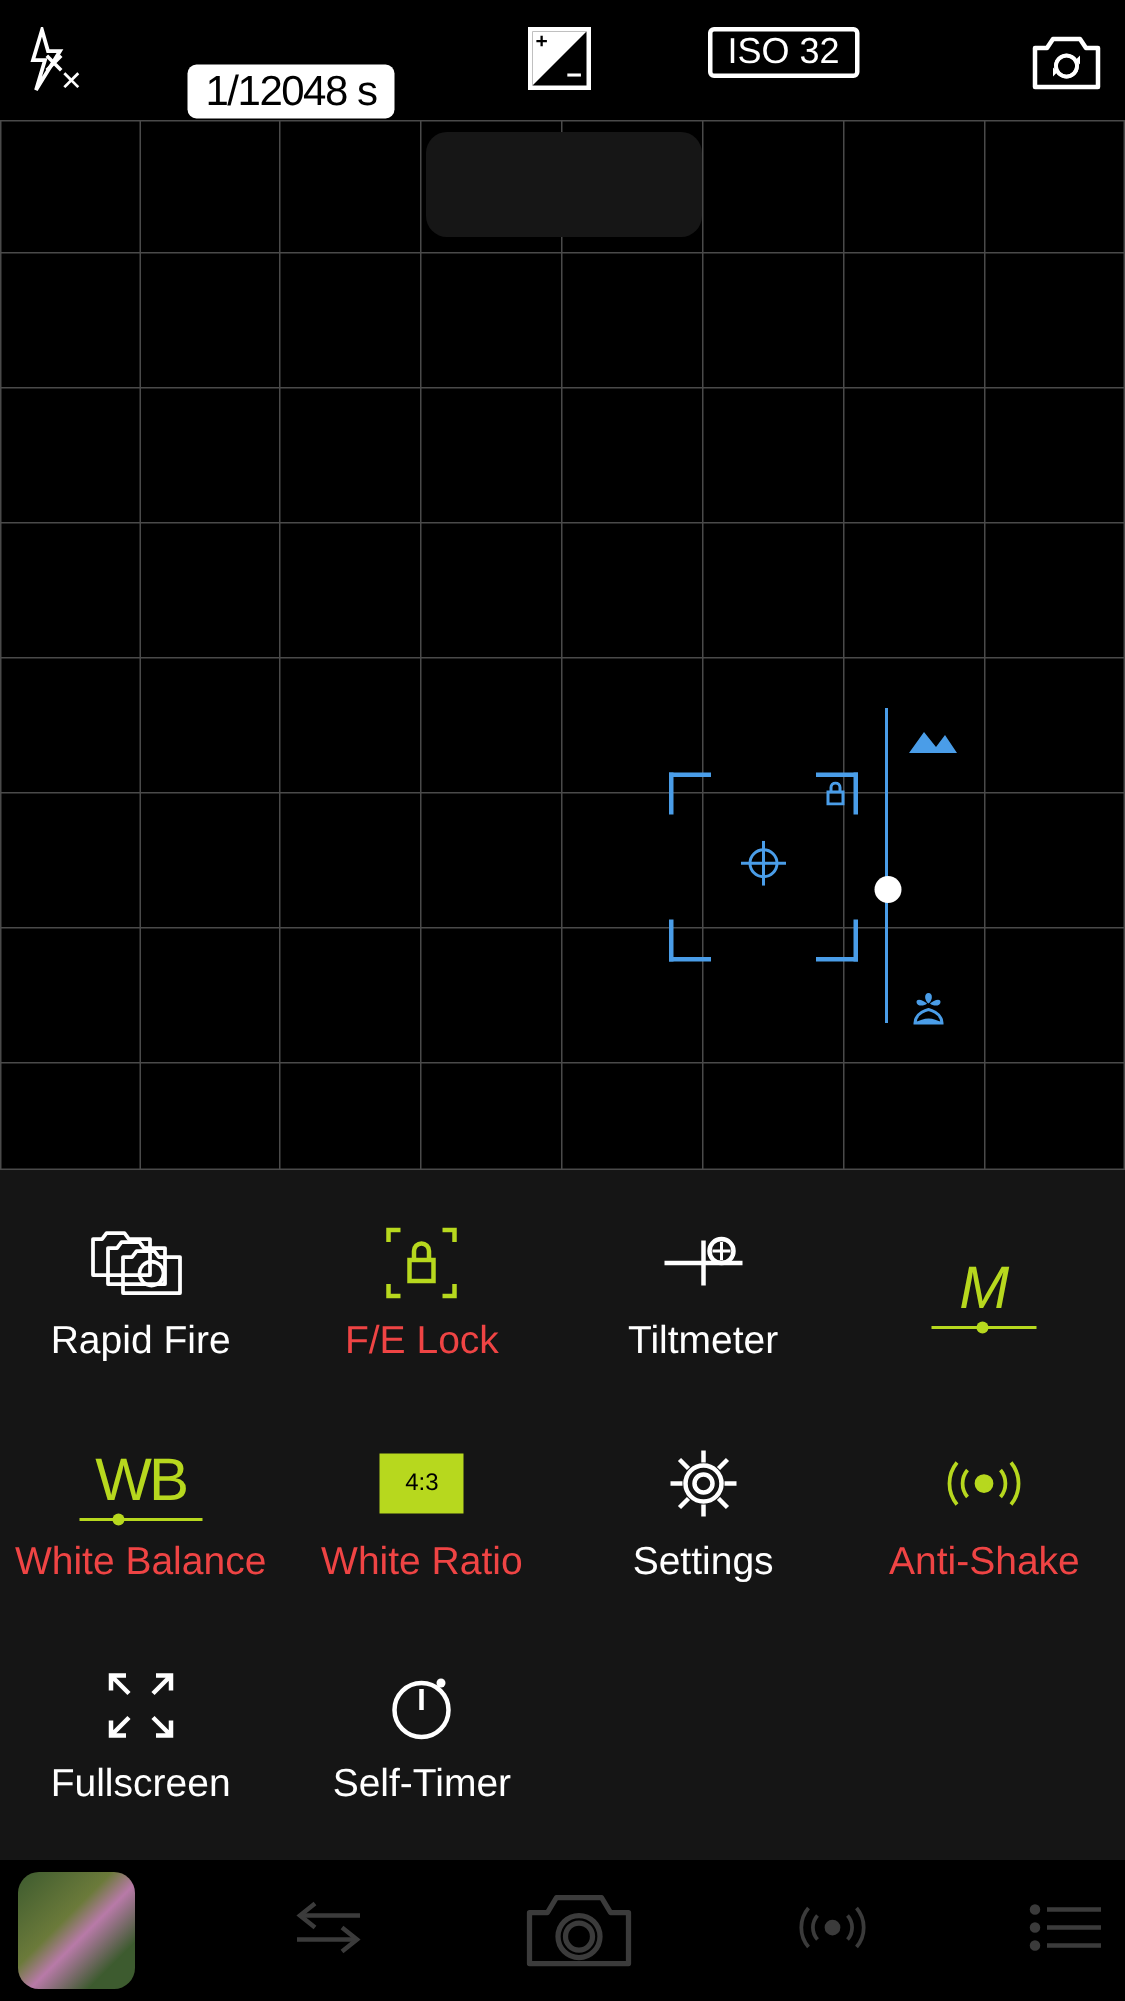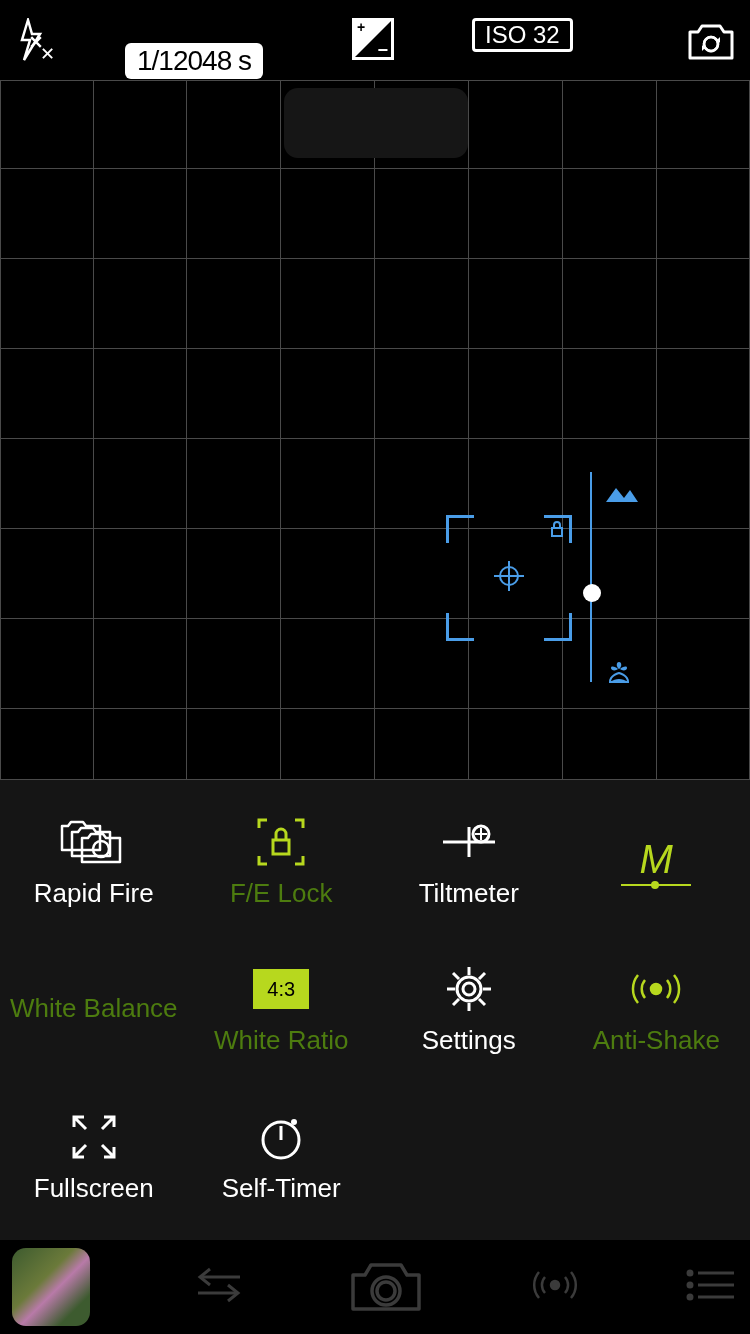--- a/index.html
+++ b/index.html
@@ -136,21 +136,21 @@
   }
   .tool .icon-slot {
     height: 56px;
     display:flex; align-items:center; justify-content:center;
   }
   .tool-label {
     font-size: 26px;
     white-space: nowrap;
   }
   .white { color:#fff; }
-  .yellow { color:#4d7c0f; }
+  .yellow { color:#ef4444; }
   
   .bottombar {
     position:absolute;
     left:0; right:0; bottom:0;
     height: 94px;
     background:#000;
     display:flex;
     align-items:center;
     justify-content:space-between;
     padding: 0 12px;
@@ -160,21 +160,21 @@
     border-radius:14px;
     background: linear-gradient(135deg,#3d5b2f 0%,#6b7a3a 40%,#b87aa8 55%,#3d5b2f 80%);
     position:relative;
   }
   .bottom-icon { opacity:0.35; }
   
   .ar-badge {
     width:56px; height:40px;
     background:#b7d81e;
     color:#000;
-    font-size:20px;
+    font-size:16px;
     display:flex;align-items:center;justify-content:center;
     font-weight:500;
   }
   
   .m-icon { text-align:center; }
   .m-letter { font-size:40px; font-weight:400; color:#b7d81e; font-style:italic;}
   .m-rail { width:70px; height:2px; background:#b7d81e; position:relative; margin:2px auto 0;}
   .m-rail::after{content:'';position:absolute;left:30px;top:-3px;width:8px;height:8px;border-radius:50%;background:#b7d81e;}
   
   .wb-letter { font-size:40px; font-weight:400; color:#b7d81e; letter-spacing:-2px;}
@@ -322,20 +322,26 @@
   <div class="tool">
     <div class="icon-slot">
       <div class="m-icon">
           <div class="m-letter">M</div>
           <div class="m-rail"></div>
         </div>
     </div>
   </div>
 
   <div class="tool">
+    <div class="icon-slot">
+      <div class="m-icon">
+          <div class="wb-letter">WB</div>
+          <div class="wb-rail"></div>
+        </div>
+    </div>
     <div class="tool-label yellow">White Balance</div>
   </div>
 
 
   <div class="tool">
     <div class="icon-slot">
       <div class="ar-badge">4:3</div>
     </div>
     <div class="tool-label yellow">White Ratio</div>
   </div>

